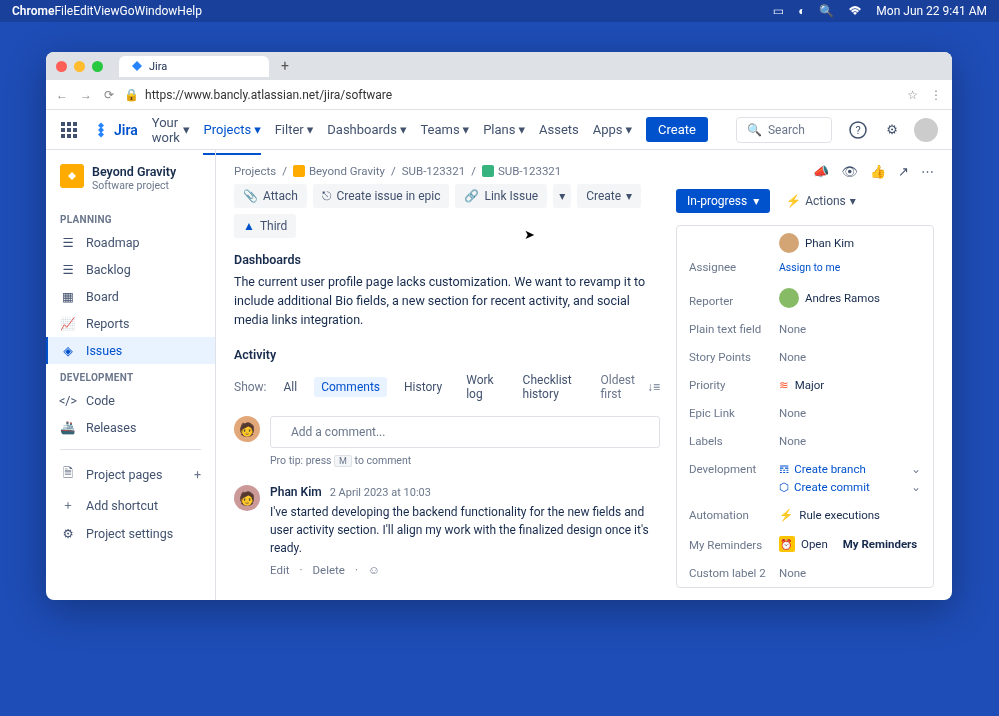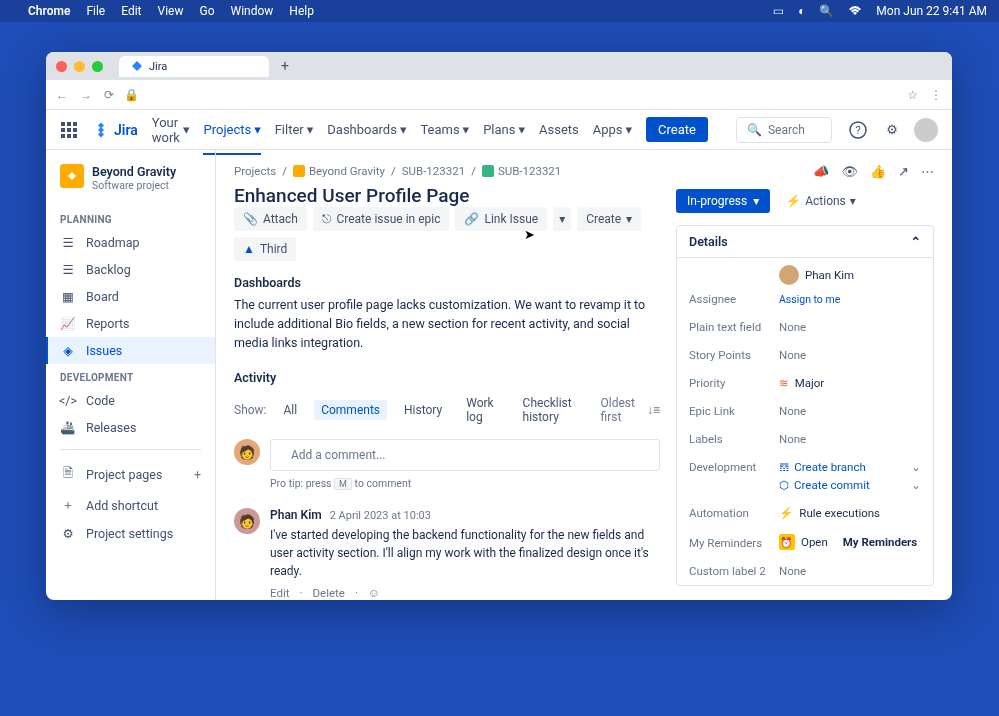--- a/index.html
+++ b/index.html
@@ -1,20 +1,20 @@
 <!DOCTYPE html>
 <html><head>
 <meta charset="utf-8">
 <style>
 * { box-sizing: border-box; margin: 0; padding: 0; }
 body { font-family: -apple-system, BlinkMacSystemFont, "Segoe UI", Roboto, sans-serif; background: #1e4db7; width: 999px; height: 716px; overflow: hidden; font-size: 13px; color: #172b4d; }
 
 
 .macos-bar { height: 22px; background: rgba(0,0,0,0.15); display: flex; align-items: center; padding: 0 12px; color: #fff; font-size: 12px; justify-content: space-between; }
-.macos-left { display: flex; gap: 16px; align-items: flex-start; }
+.macos-left { display: flex; align-items: flex-start; }
 .macos-right { display: flex; gap: 14px; align-items: center; }
 .macos-left span, .macos-right span { cursor: default; }
 .apple-logo { font-size: 14px; }
 
 
 .browser-window { position: absolute; left: 46px; top: 52px; width: 906px; height: 548px; background: #fff; border-radius: 8px; box-shadow: 0 10px 40px rgba(0,0,0,0.3); overflow: hidden; display: flex; flex-direction: column; }
 
 
 .tab-bar { height: 28px; background: #dee1e6; display: flex; align-items: center; padding: 0 10px; gap: 6px; }
 .traffic-lights { display: flex; gap: 7px; }
@@ -176,20 +176,21 @@
   </div>
 
   <div class="addr-bar">
     <div class="addr-nav">
       <span>←</span>
       <span>→</span>
       <span>⟳</span>
     </div>
     <div class="addr-input">
       <span>🔒</span>
+      <span>https://www.bancly.atlassian.net/jira/software</span>
     </div>
     <div class="addr-actions">
       <span>☆</span>
       <span>⋮</span>
     </div>
   </div>
 
   <div class="jira-nav">
     <span style="color:#42526e;">
       <svg width="18" height="18" viewBox="0 0 18 18">
@@ -345,21 +346,20 @@
                 <span>/</span>
               <span>
                   <span class="bc-icon">
                     <svg width="12" height="12">
                       <rect width="12" height="12" fill="#36b37e" rx="2"></rect>
                     </svg>
                   </span>
                   <span>SUB-123321</span>
                 </span>
             </div>
-            <div class="issue-title">Enhanced User Profile Page</div>
           </div>
         </div>
 
         <div class="action-row">
           <div class="action-btn">
               <span>📎</span>
               <span>Attach</span>
             </div>
           <div class="action-btn">
               <span>⎋</span>
@@ -440,34 +440,37 @@
               <span>▾</span>
             </div>
           <div class="actions-dd">
               <span>⚡</span>
               <span>Actions</span>
               <span>▾</span>
             </div>
         </div>
 
         <div class="details-panel">
-          <div class="details-header">
-            <span>Details</span>
-            <span>⌃</span>
-          </div>
 
           <div class="detail-row">
             <div class="detail-label">Assignee</div>
             <div class="detail-value" style="flex-direction:column; align-items:flex-start;">
               <div style="display:flex;align-items:center;gap:6px;">
                   <div class="mini-avatar"></div>
                   <span>Phan Kim</span>
                 </div>
               <div class="assign-link">Assign to me</div>
             </div>
+          </div>
+          <div class="detail-row">
+            <div class="detail-label">Reporter</div>
+            <div class="detail-value">
+                <div class="mini-avatar" style="background:#8b6;"></div>
+                <span>Andres Ramos</span>
+              </div>
           </div>
           <div class="detail-row">
             <div class="detail-label">Plain text field</div>
             <div class="detail-value none">None</div>
           </div>
           <div class="detail-row">
             <div class="detail-label">Story Points</div>
             <div class="detail-value none">None</div>
           </div>
           <div class="detail-row">

